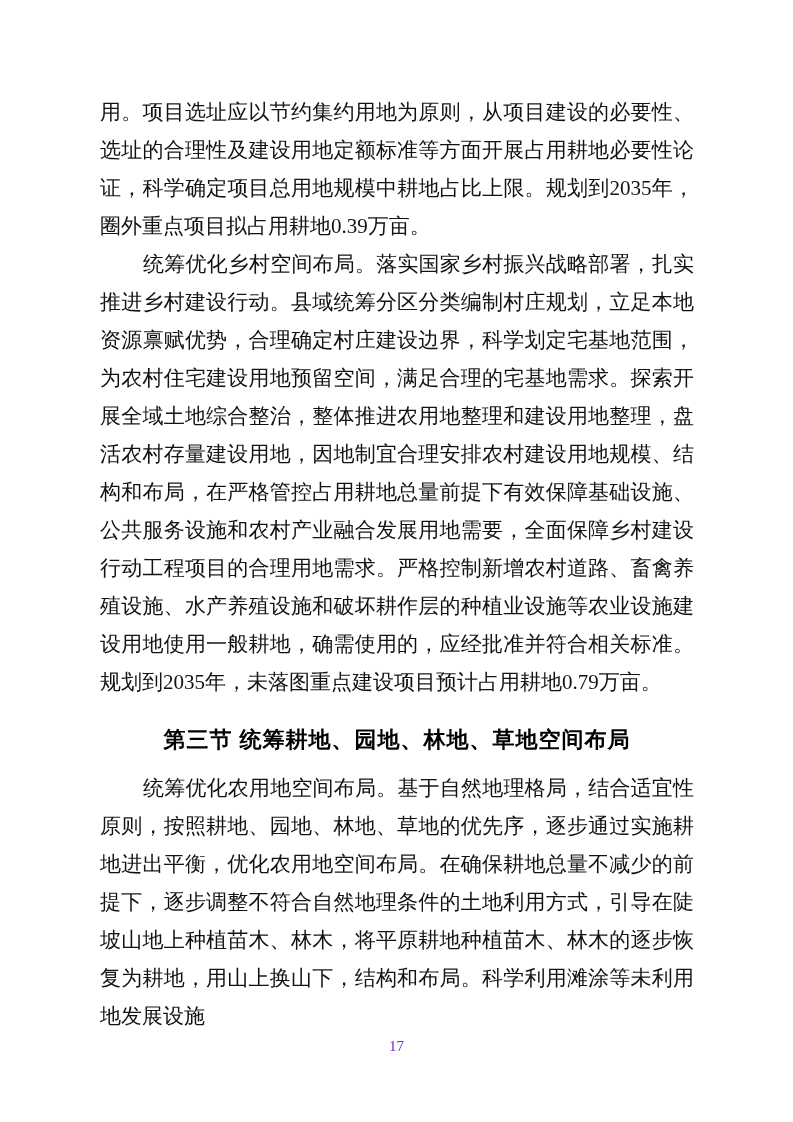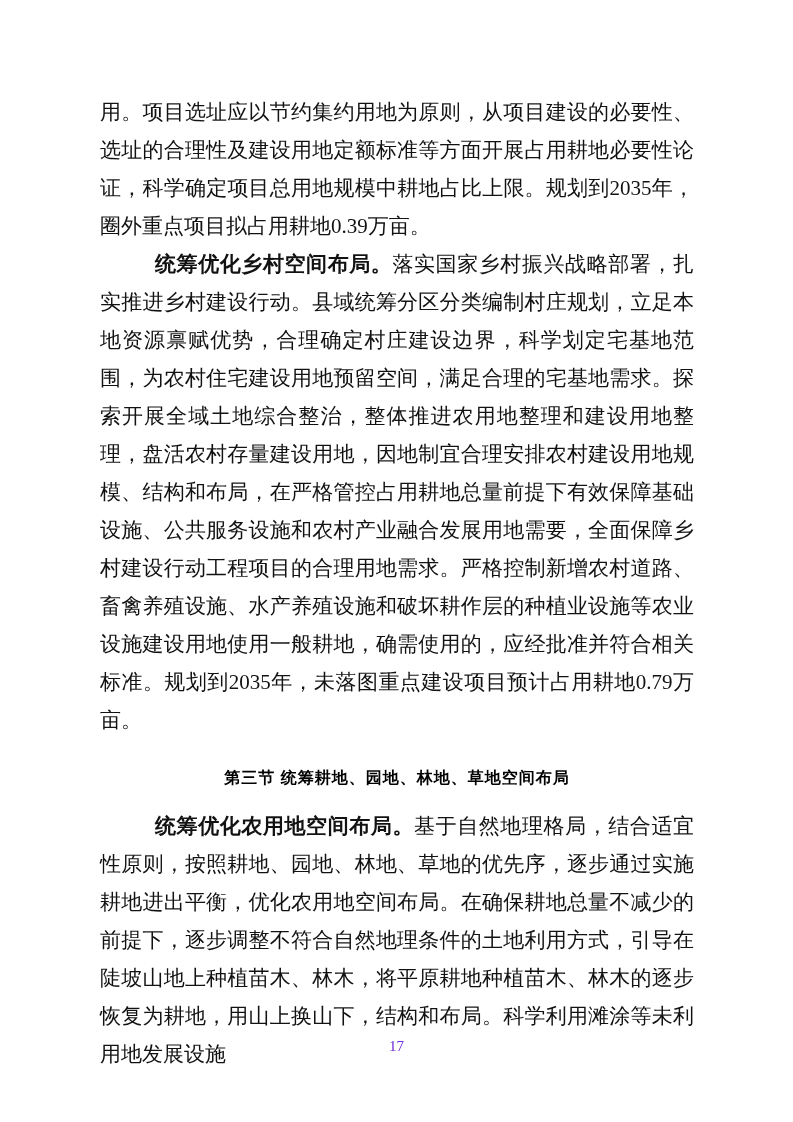--- a/index.html
+++ b/index.html
@@ -35,27 +35,26 @@
     line-height: 38px;
     text-align: justify;
     text-justify: inter-character;
     word-break: break-all;
     color: #121212;
   }
   p.indent {
     text-indent: 43px;
   }
   b.lead {
-    font-weight: 700;
-    margin-left: 12px;
+    font-weight: 400;
   }
   h2.section-heading {
     margin: 20px 0 10px 0;
     font-family: "Liberation Sans", "DejaVu Sans", sans-serif;
-    font-size: 16px;
+    font-size: 22px;
     font-weight: 700;
     line-height: 38px;
     text-align: center;
     color: #000000;
     letter-spacing: 1px;
   }
   .page-number {
     position: absolute;
     left: 0;
     top: 1038px;

